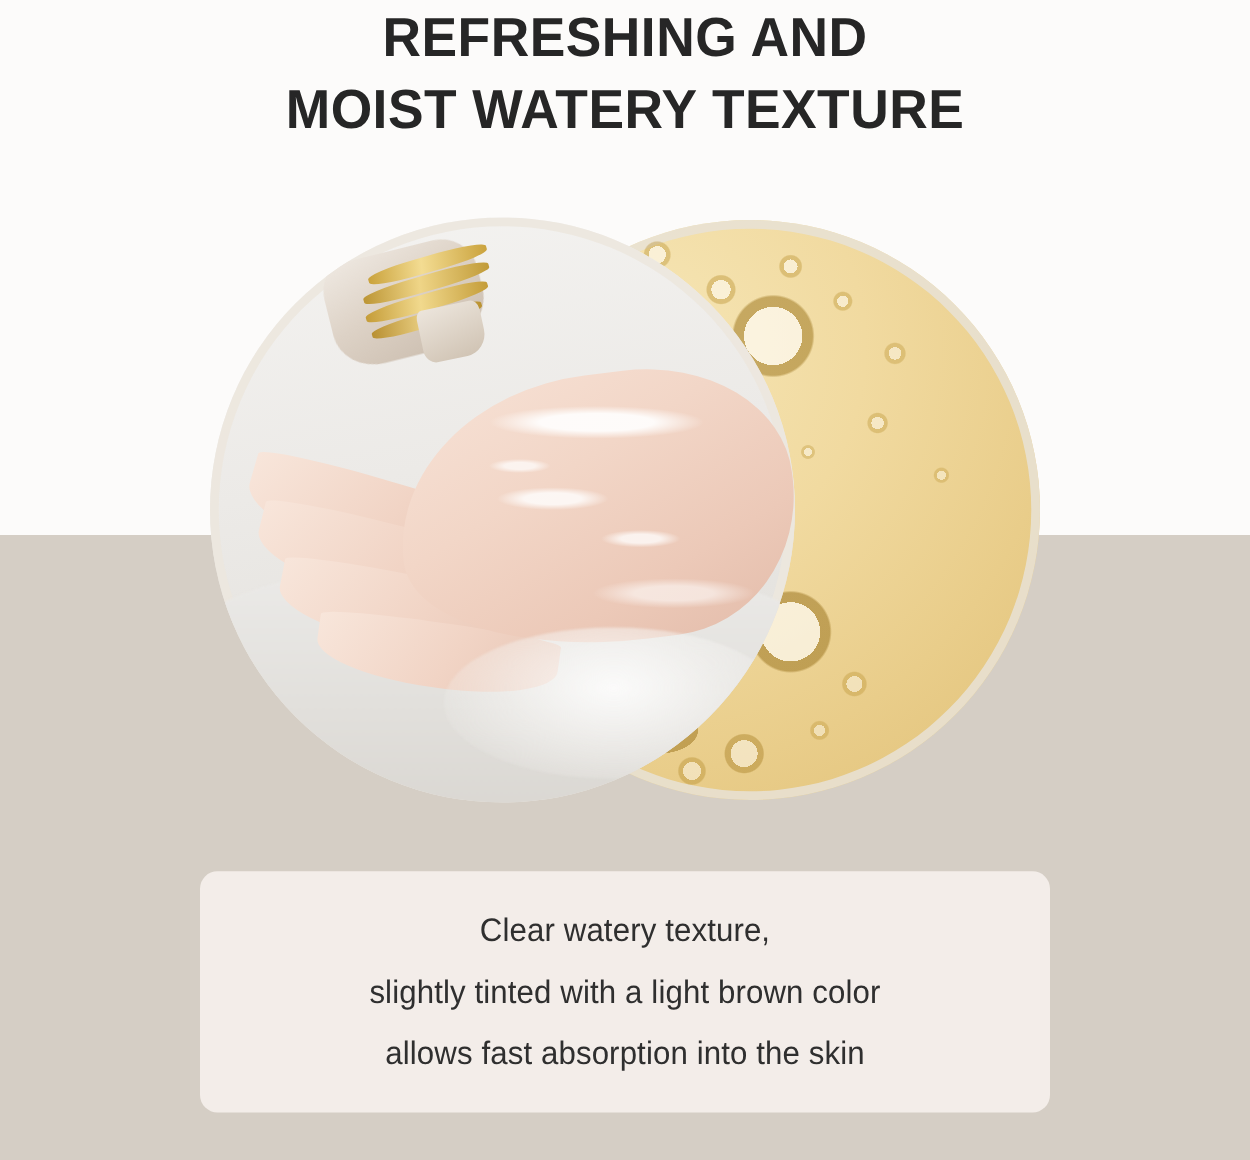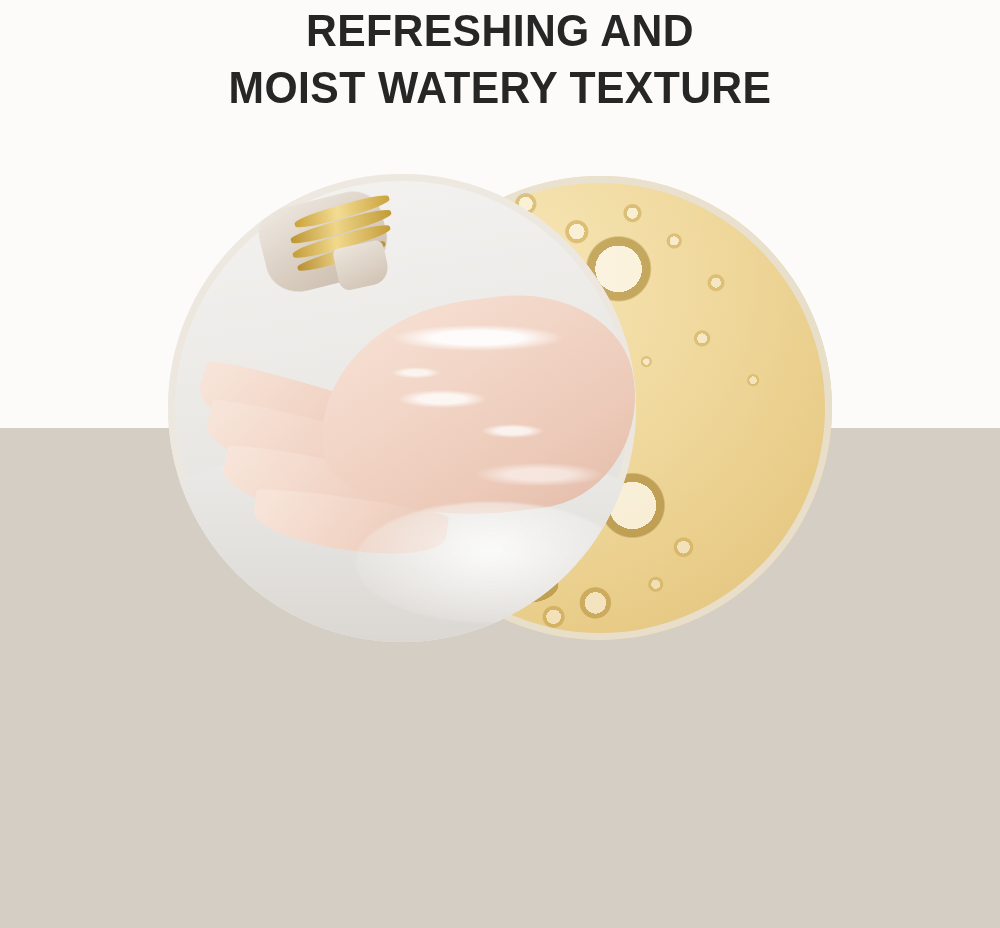--- a/index.html
+++ b/index.html
@@ -321,14 +321,21 @@
           <div class="hand-back"></div>
           <div class="serum-sheen"></div>
         </div>
 
         <div class="gel-pool"></div>
       </div>
     </div>
 
   </div>
 
+  <div class="caption-card">
+    <div class="caption-text">
+      <span class="caption-line">Clear watery texture,</span>
+      <span class="caption-line">slightly tinted with a light brown color</span>
+      <span class="caption-line">allows fast absorption into the skin</span>
+    </div>
+  </div>
 
 </div>
 
 </body></html>

